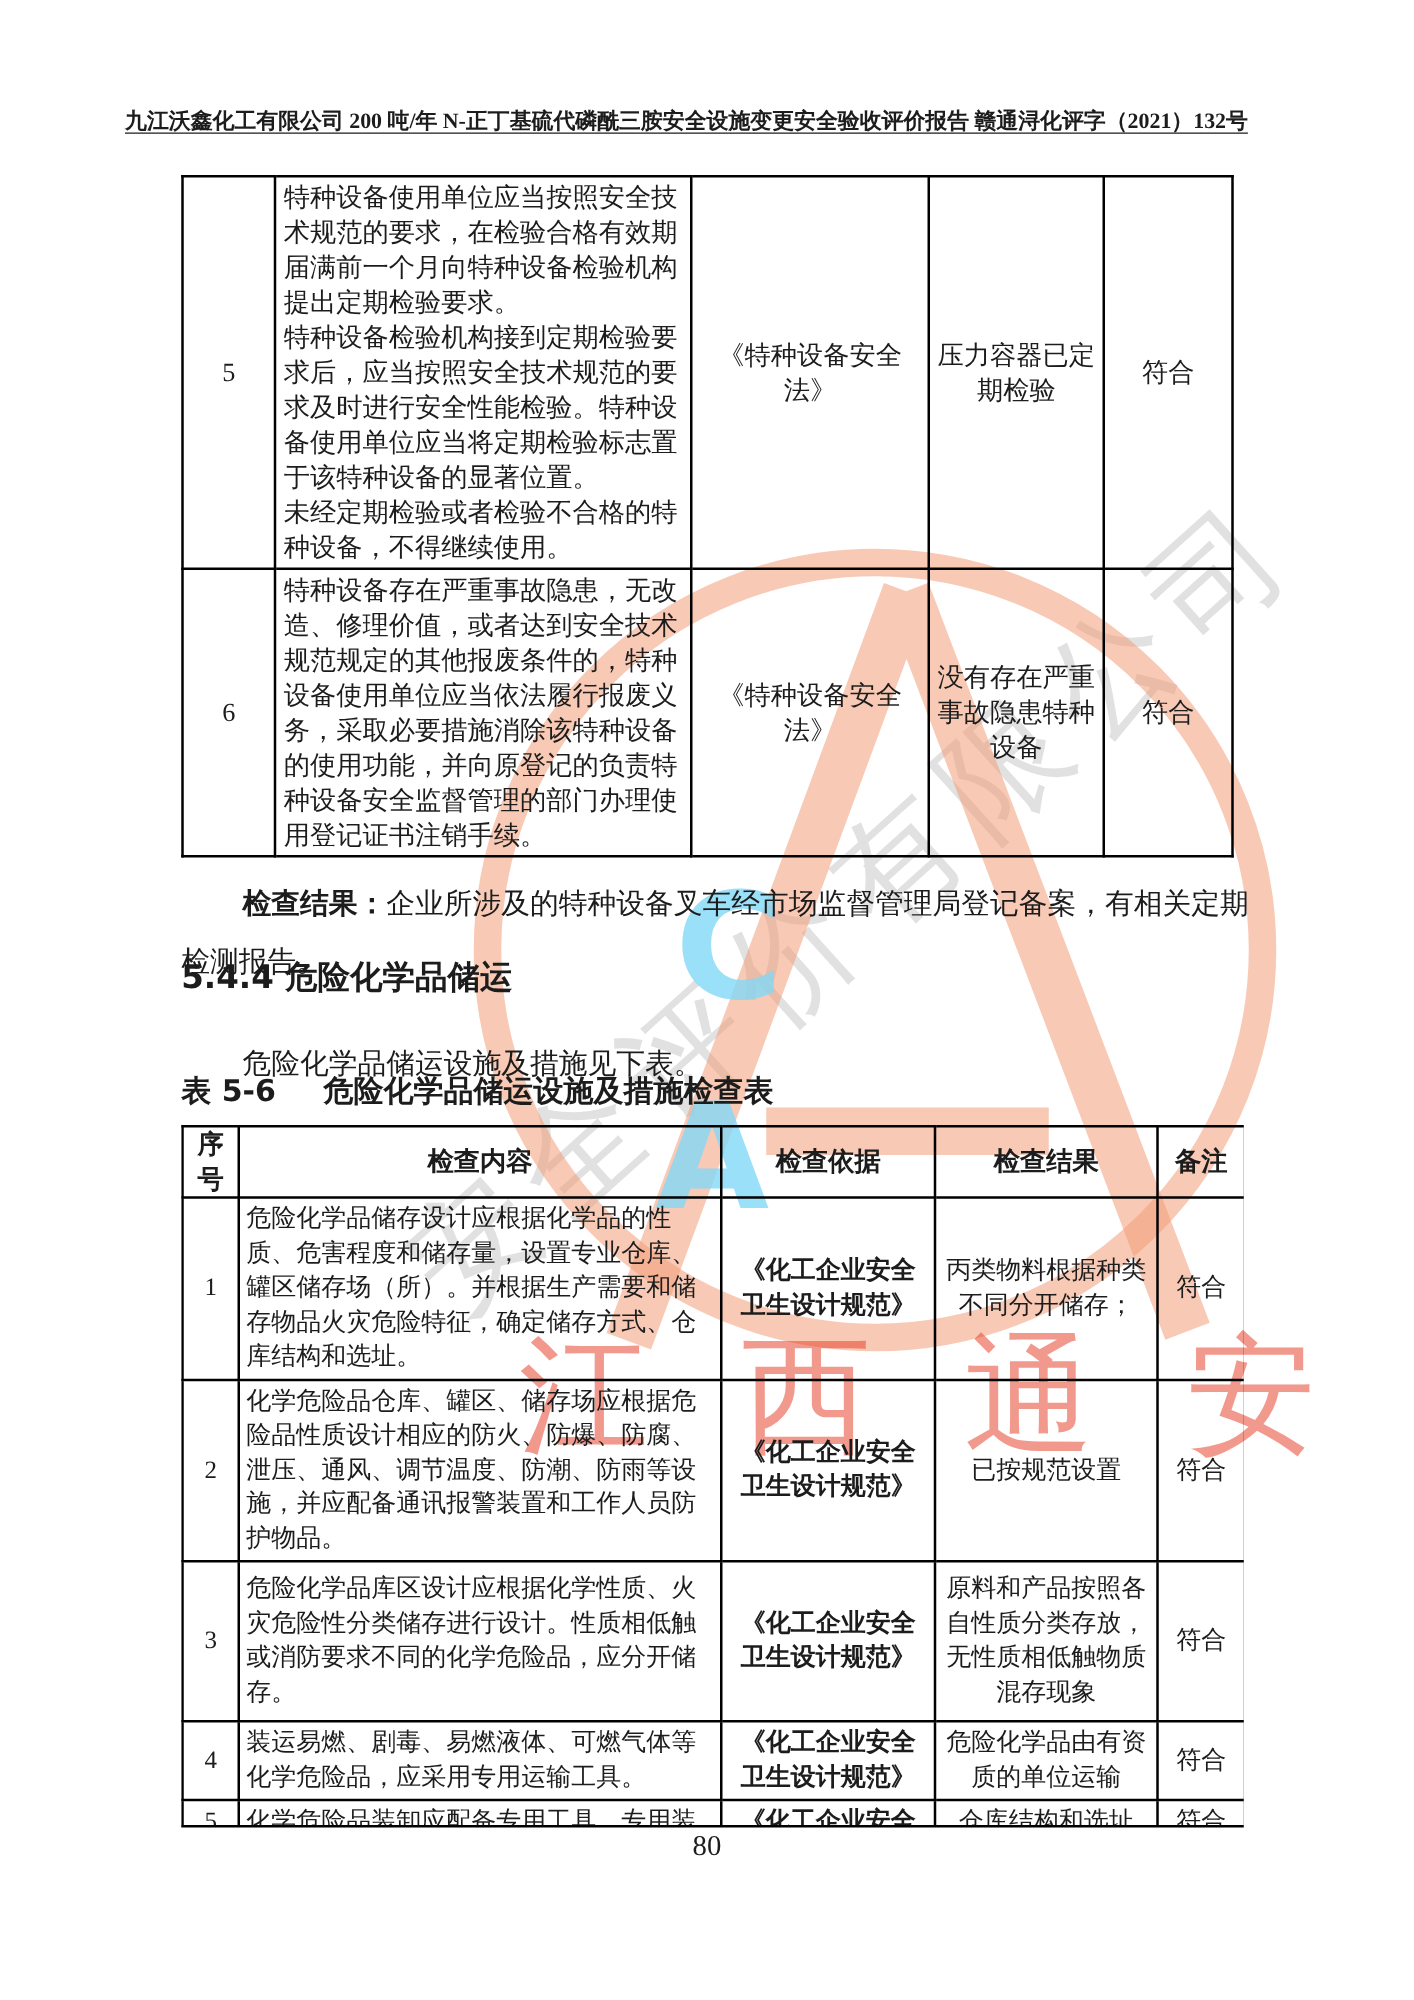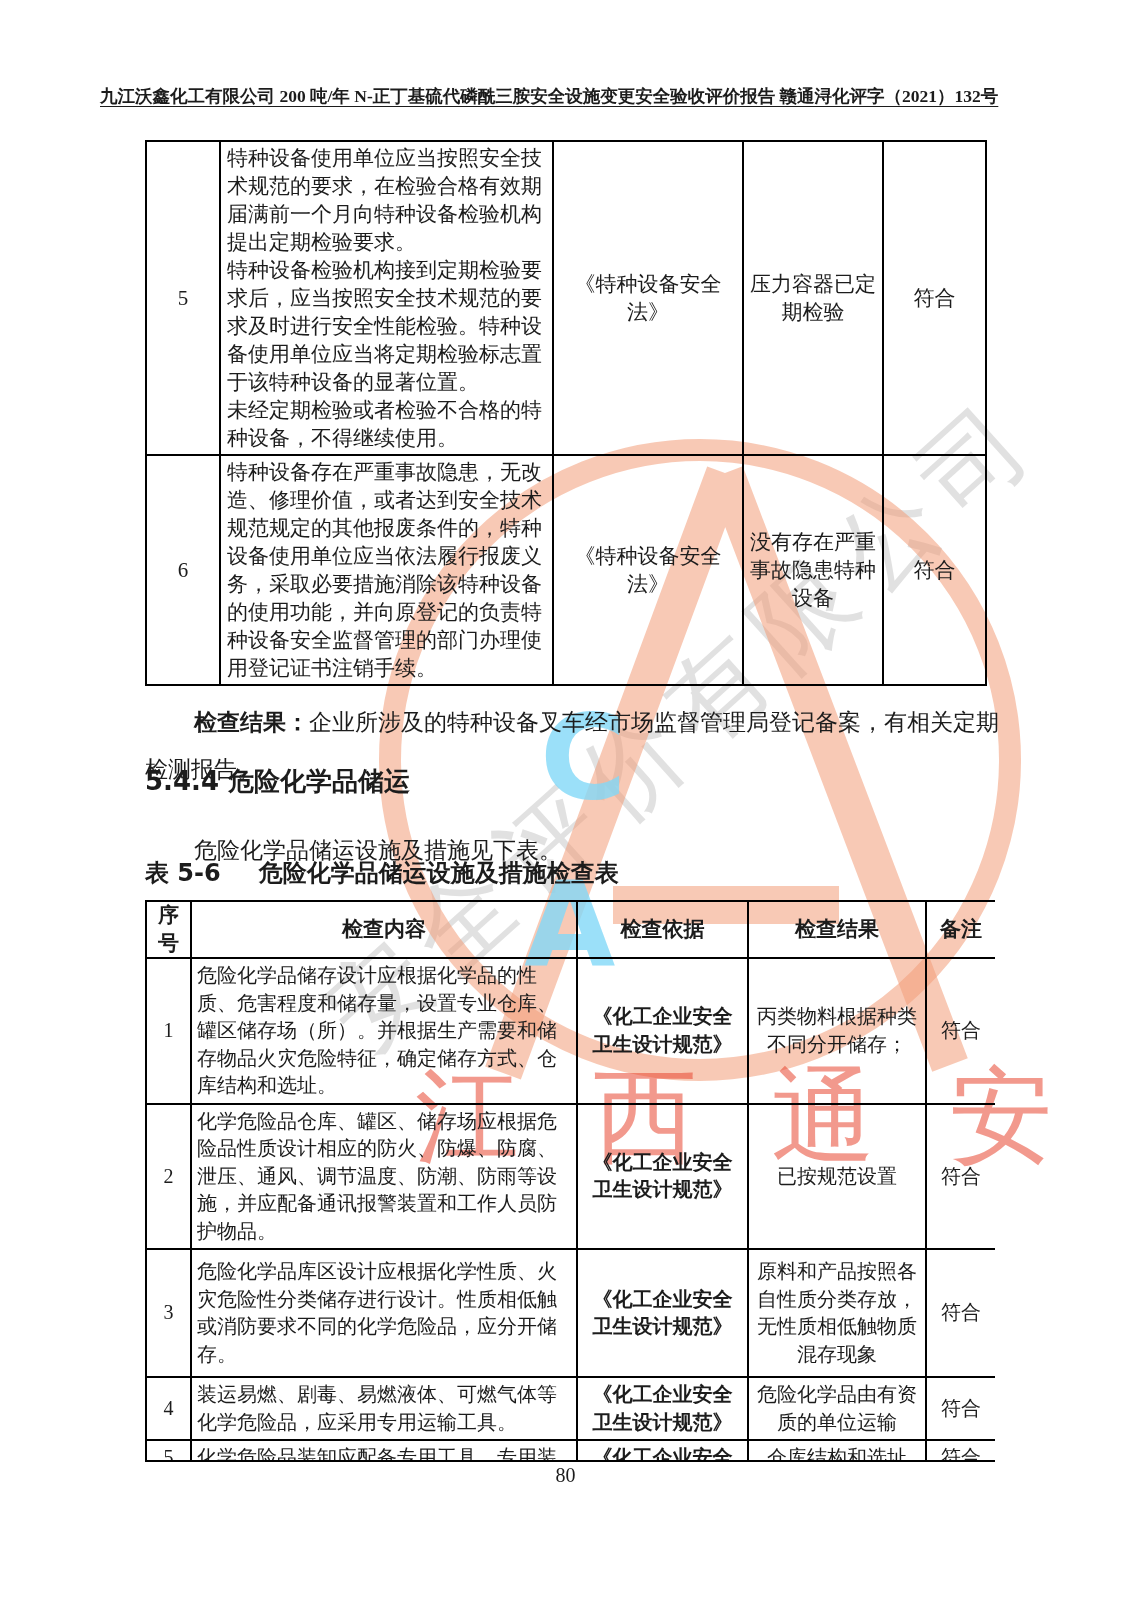--- a/index.html
+++ b/index.html
@@ -89,21 +89,21 @@
   .t2 td.cell-content { padding:3px 5px; }
   .t2 td.cell-basis  { padding:0 6px;font-weight:bold; }
   .t2 td.cell-result { padding:0 4px; }
   .t2 tr.r1 td { height:138px;margin-left:12px; }
   .t2 tr.r2 td { height:141px; }
   .t2 tr.r3 td { height:128px; }
   .t2 tr.r4 td { height:58px; }
 
   .page-num {
     position:absolute; left:0; top:1464px; width:1131px;
-    text-align:center; font-size:20px;
+    text-align:center; font-size:23px;
   }
 </style>
 </head>
 <body>
 
 <div class="page">
 
   <div class="watermark">
     <div class="wm-diagonal">安全评价有限公司</div>
     <svg class="wm-stamp" width="670" height="670" viewBox="0 0 670 670">

